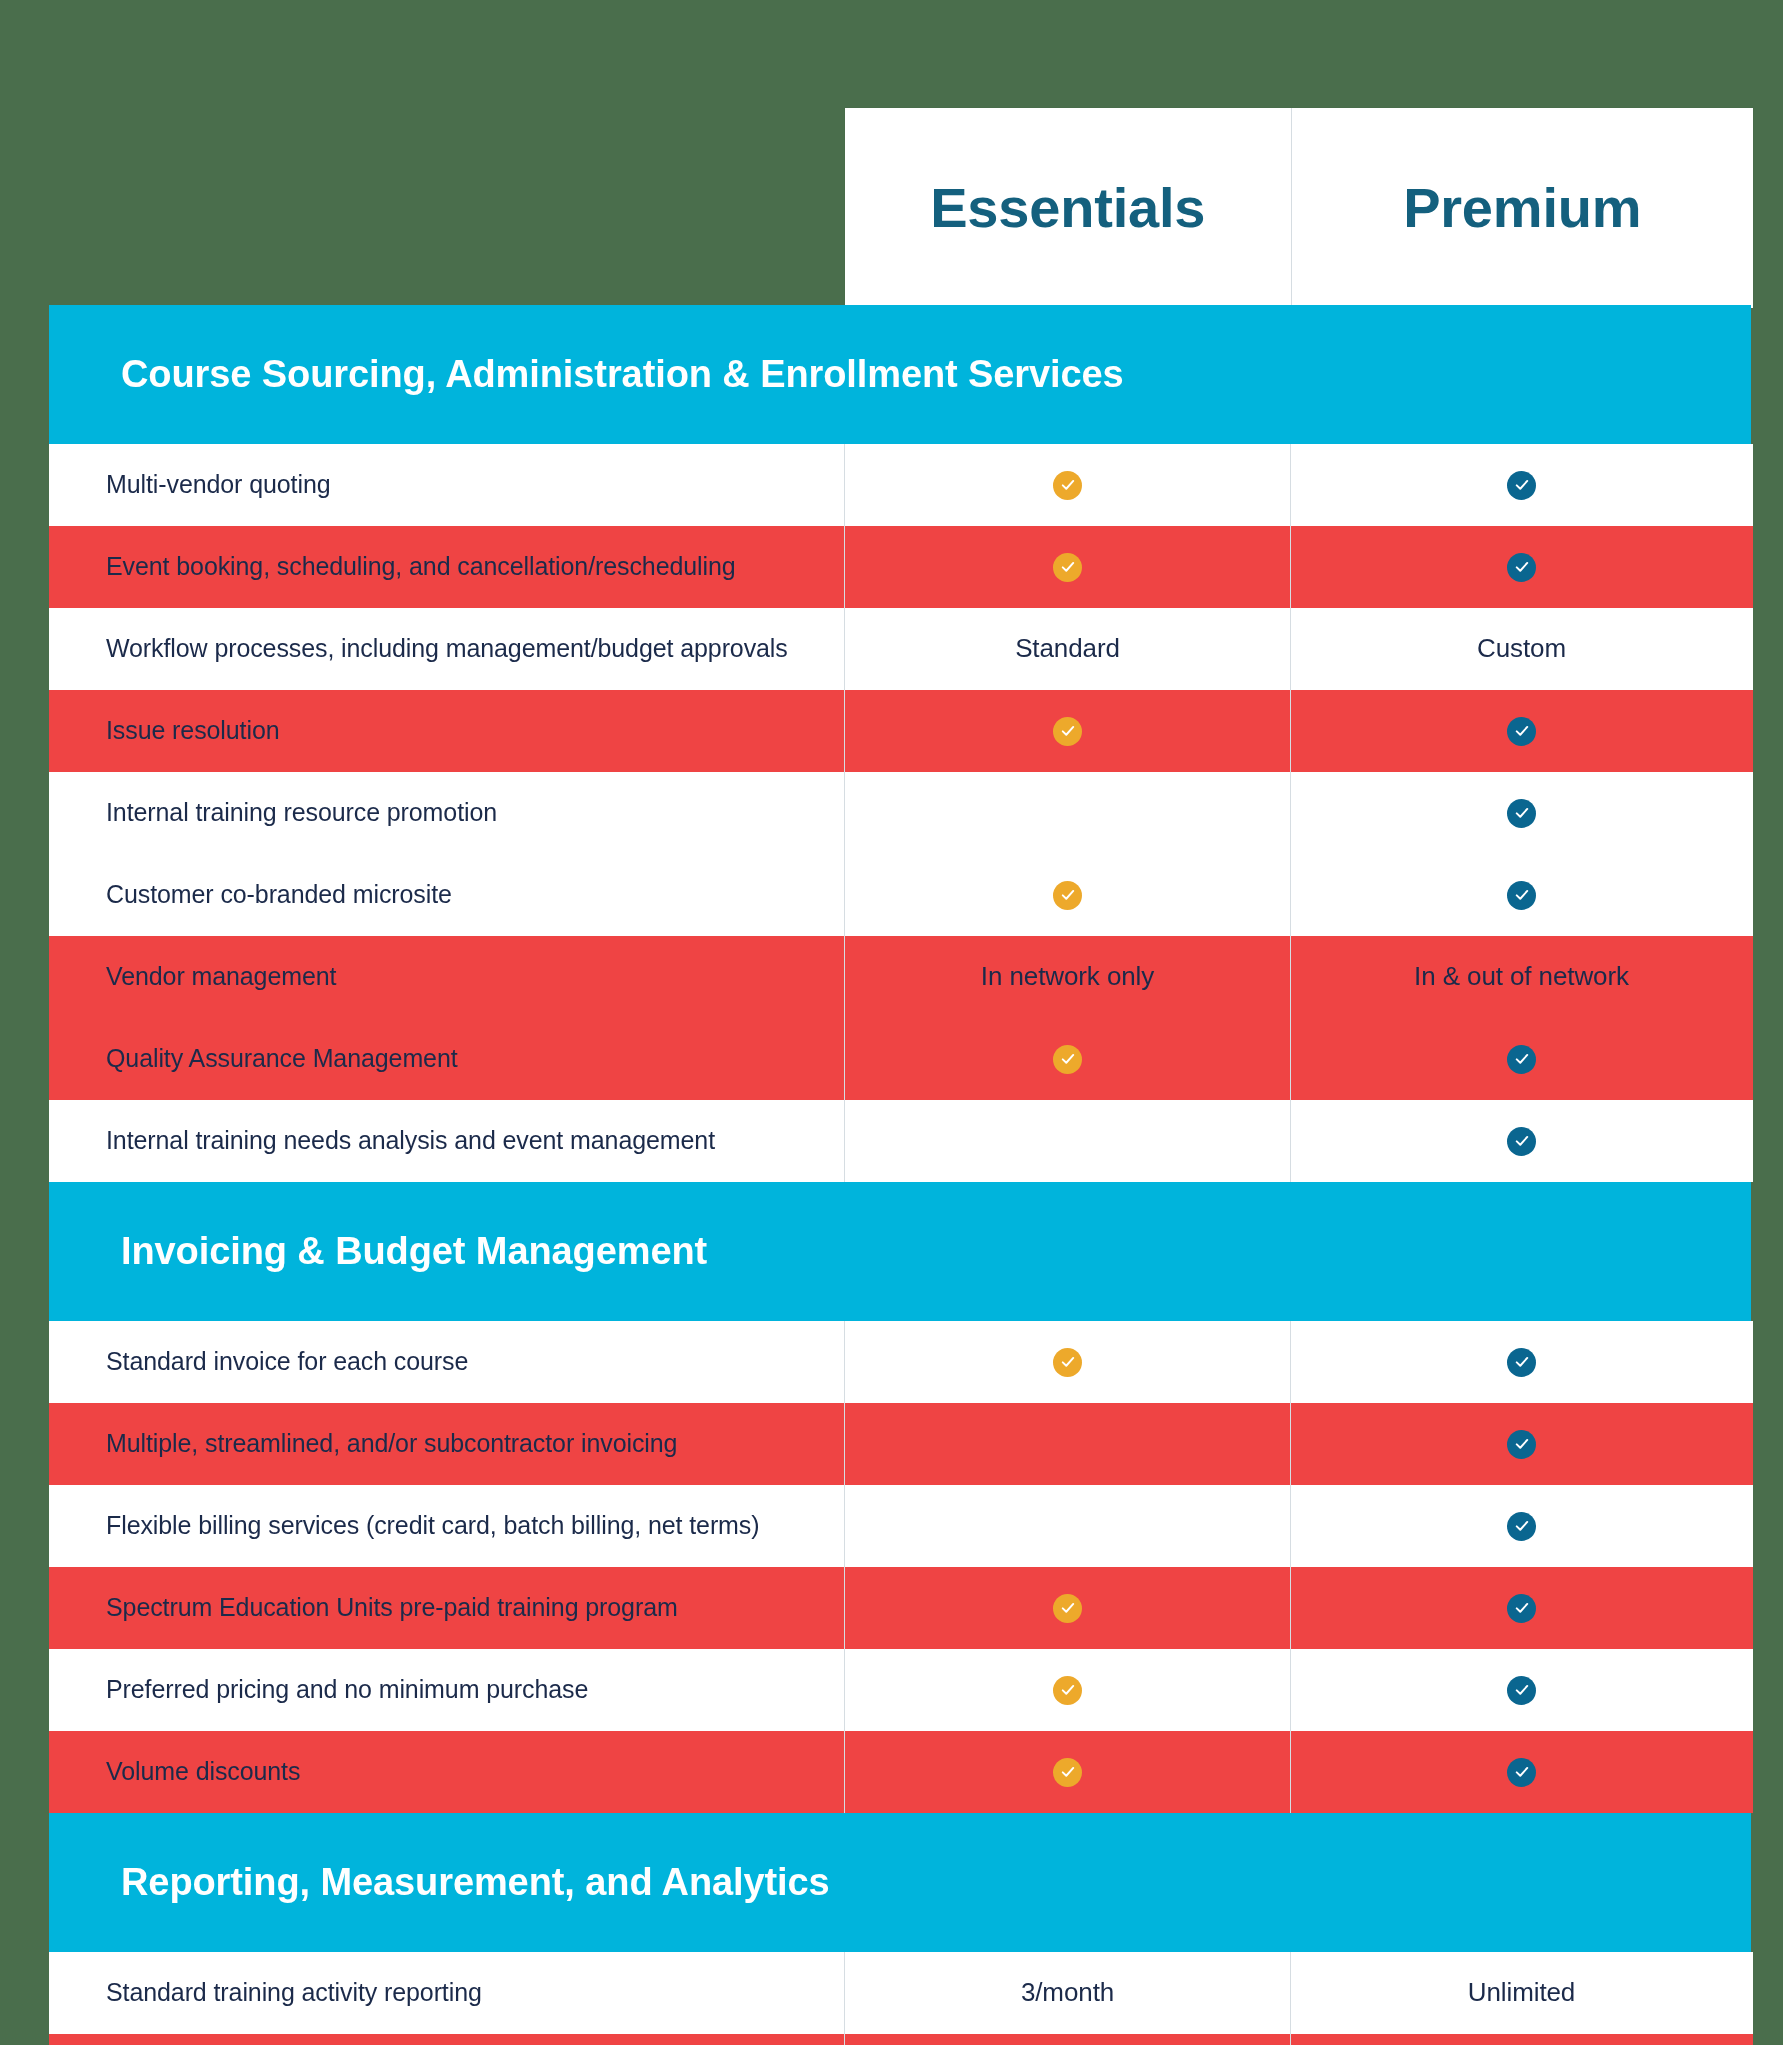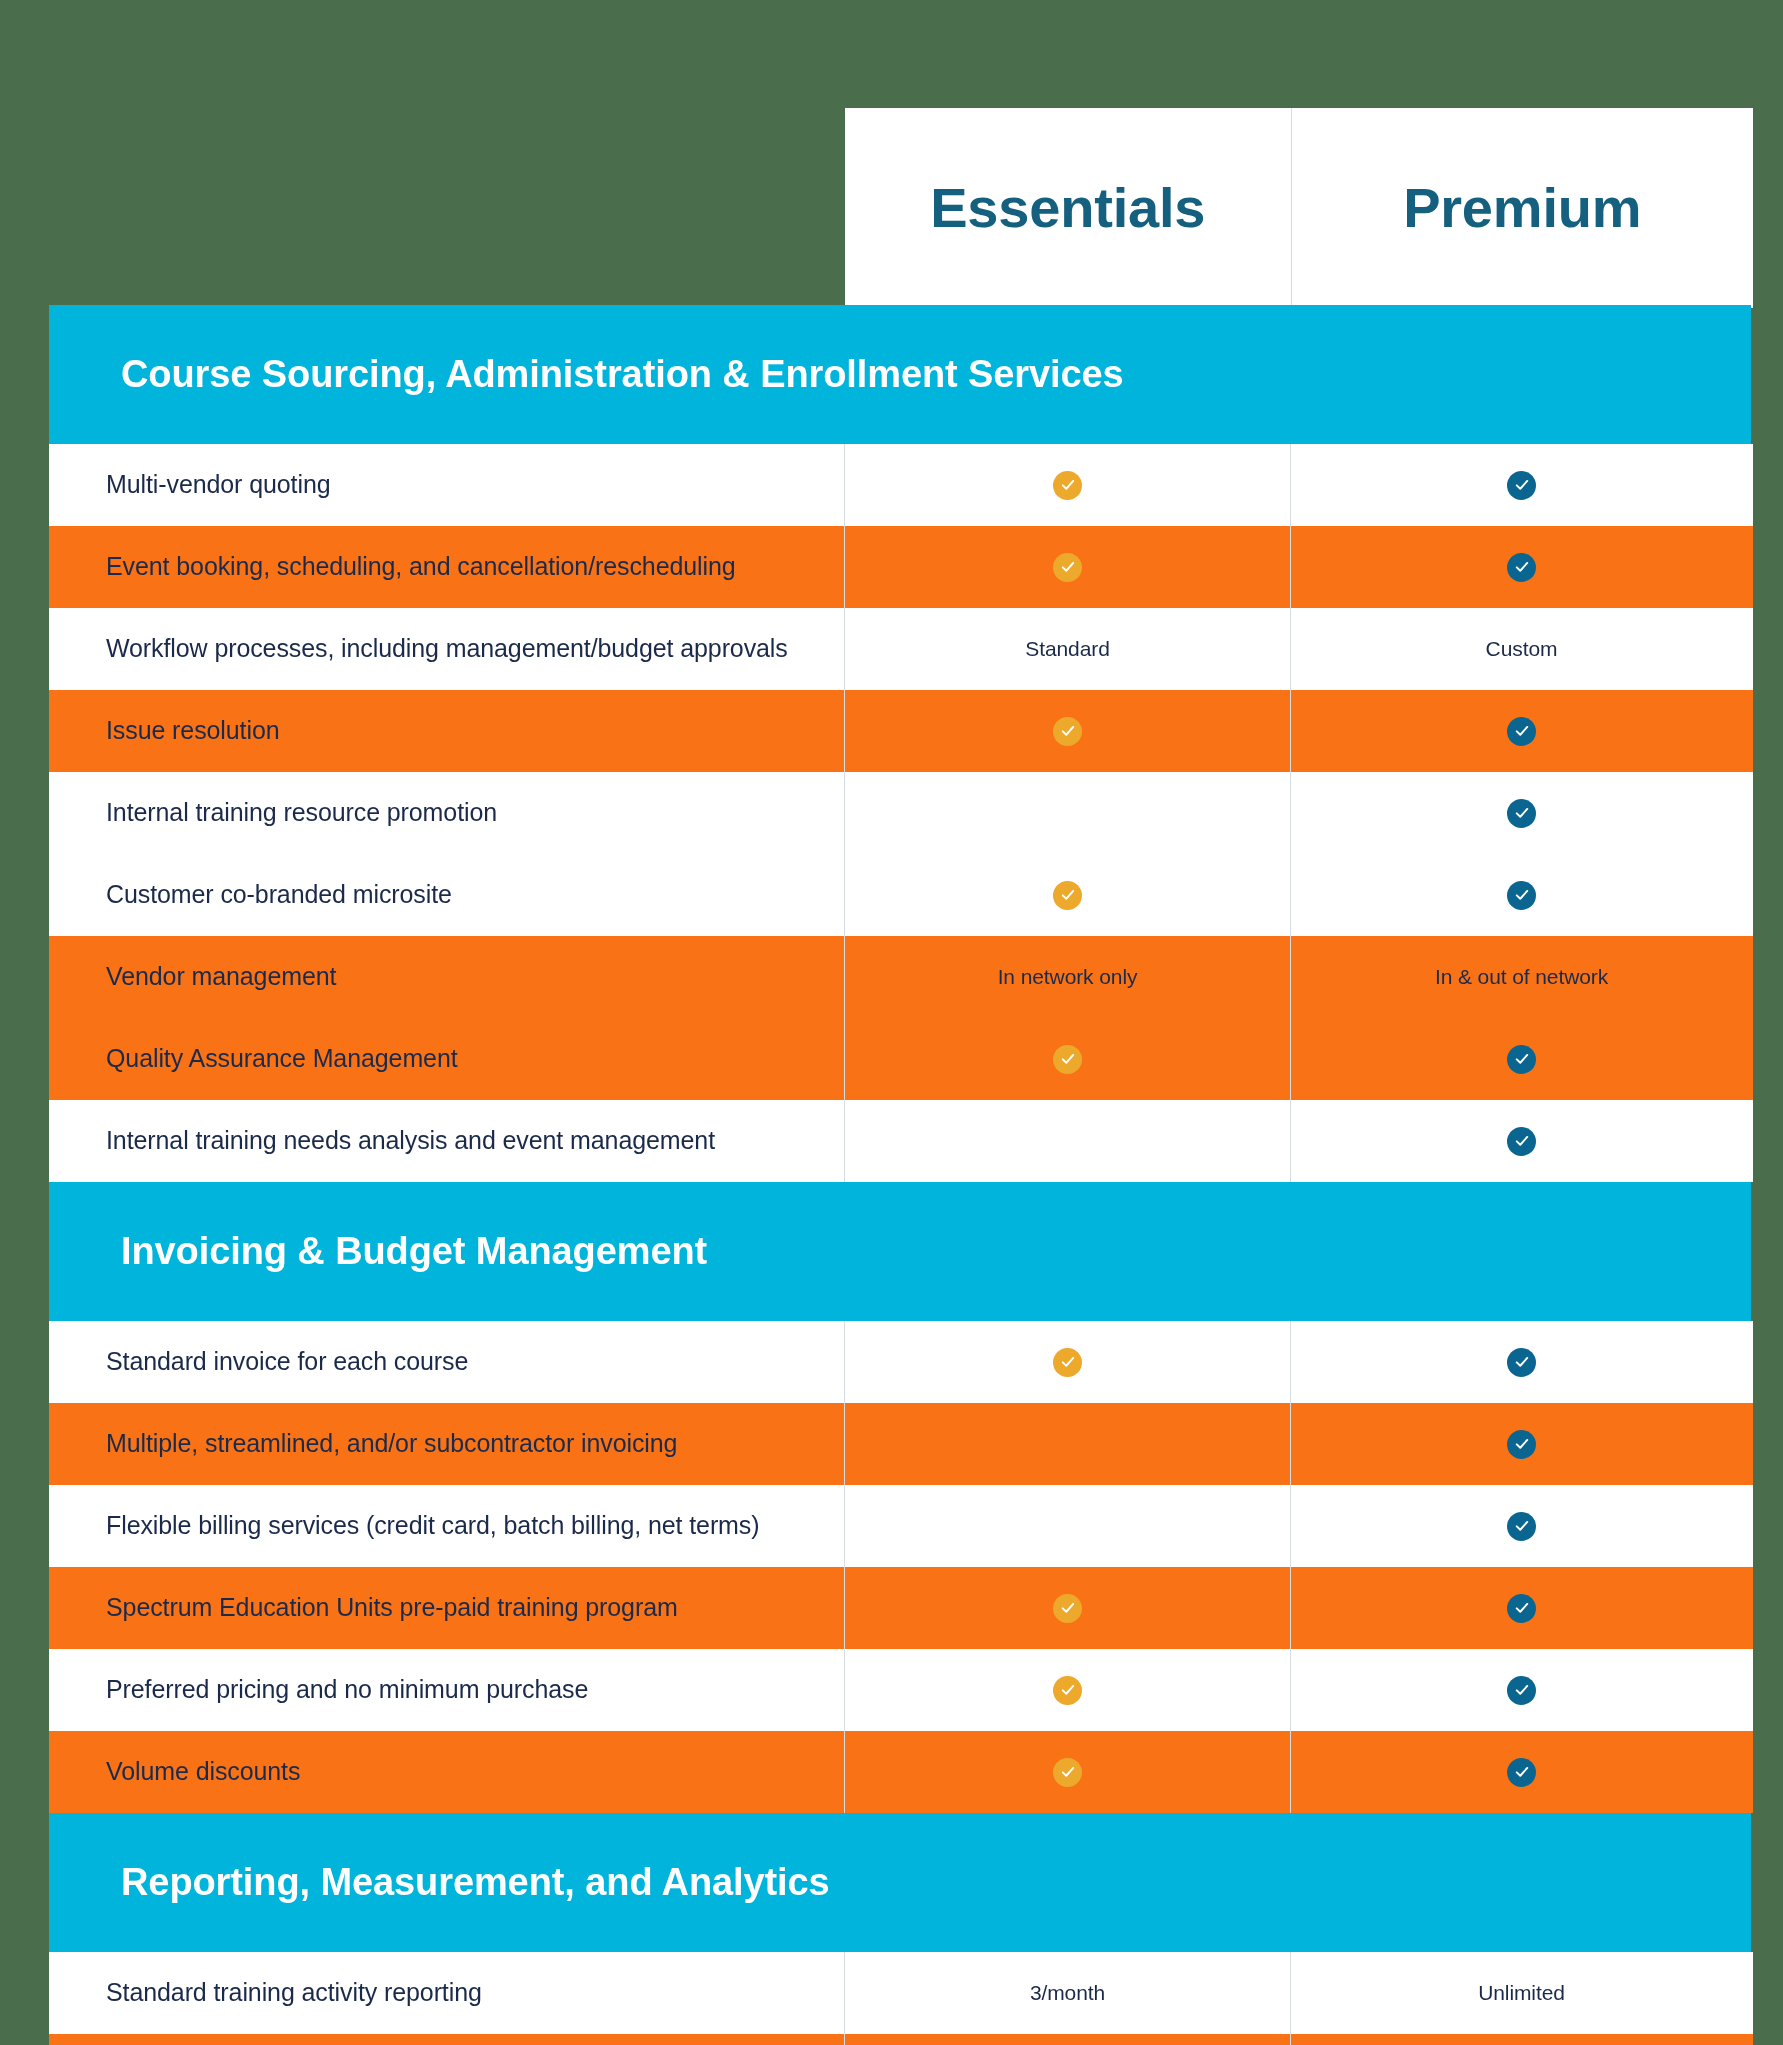--- a/index.html
+++ b/index.html
@@ -79,21 +79,21 @@
     line-height: 1.1;
     letter-spacing: -0.1px;
   }
 
   .row {
     display: flex;
     width: 1704px;
     background: #ffffff;
     position: relative;
   }
-  .row.alt { background: #f97316; }
+  .row.alt { background: #ef4444; }
 
   .cell-feature {
     width: 796px;
     box-sizing: border-box;
     padding-left: 57px;
     padding-right: 30px;
     display: flex;
     align-items: center;
     min-height: 82px;
     border-right: 1.6px solid #d6dde2;
@@ -110,21 +110,21 @@
     display: flex;
     align-items: center;
     justify-content: center;
     min-height: 82px;
     position: relative;
   }
   .cell-val.essentials { width: 446px; border-right: 1.6px solid #d6dde2; }
   .cell-val.premium    { width: 461px; }
 
   .val-text {
-    font-size: 21px;
+    font-size: 26px;
     color: #1b2a4a;
     line-height: 1.2;
     text-align: center;
     letter-spacing: -0.1px;
   }
 
   
   .check {
     width: 29px;
     height: 29px;

